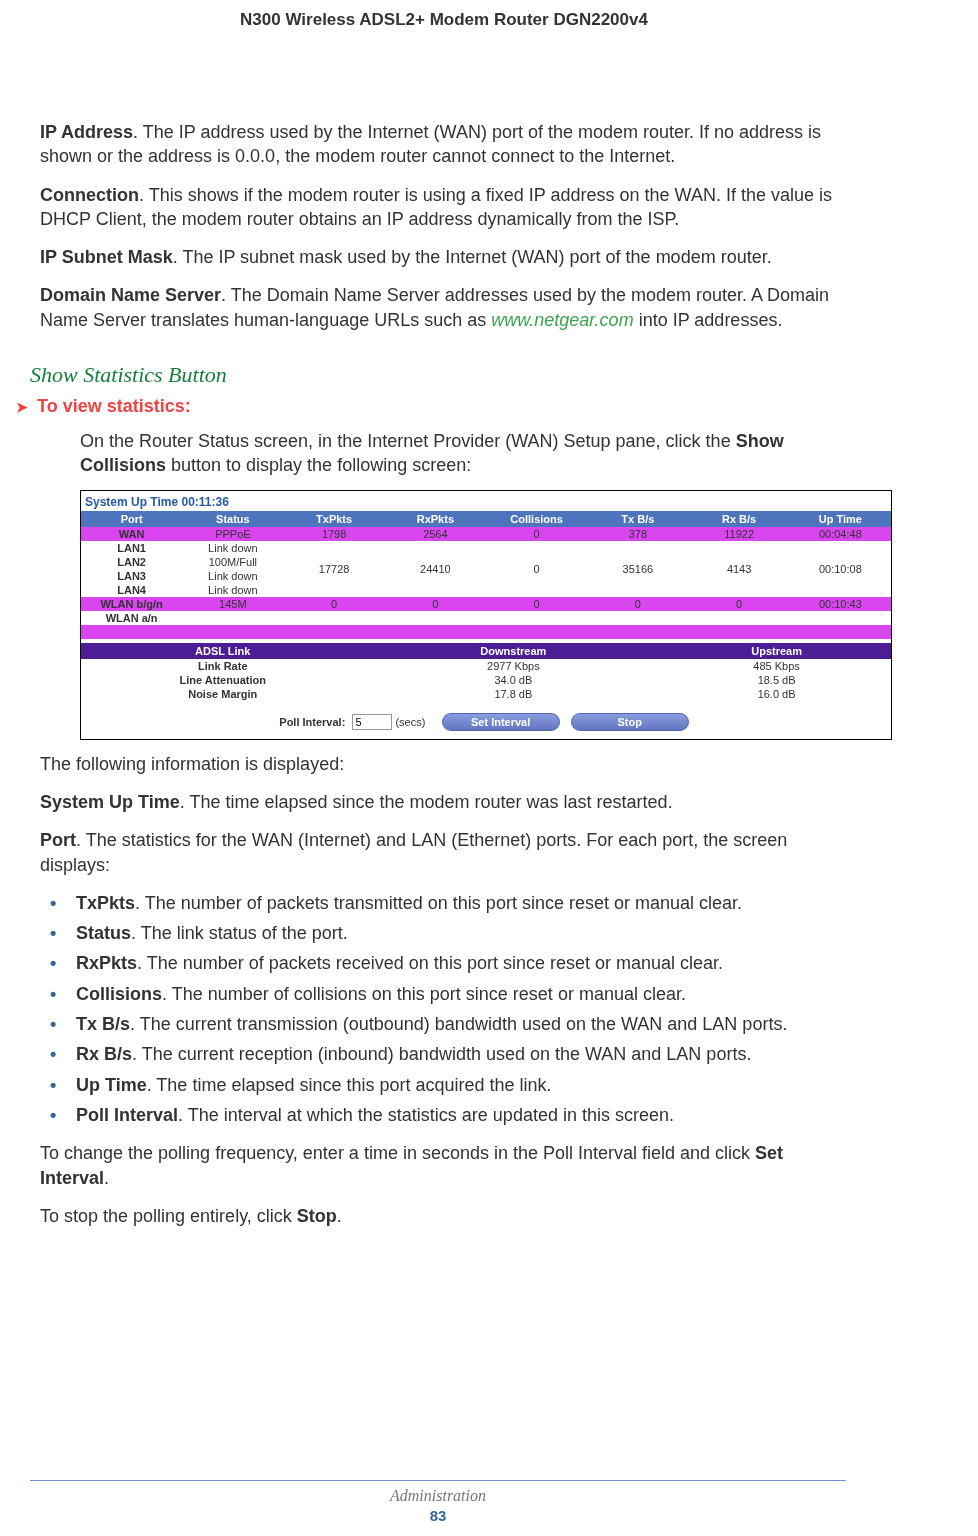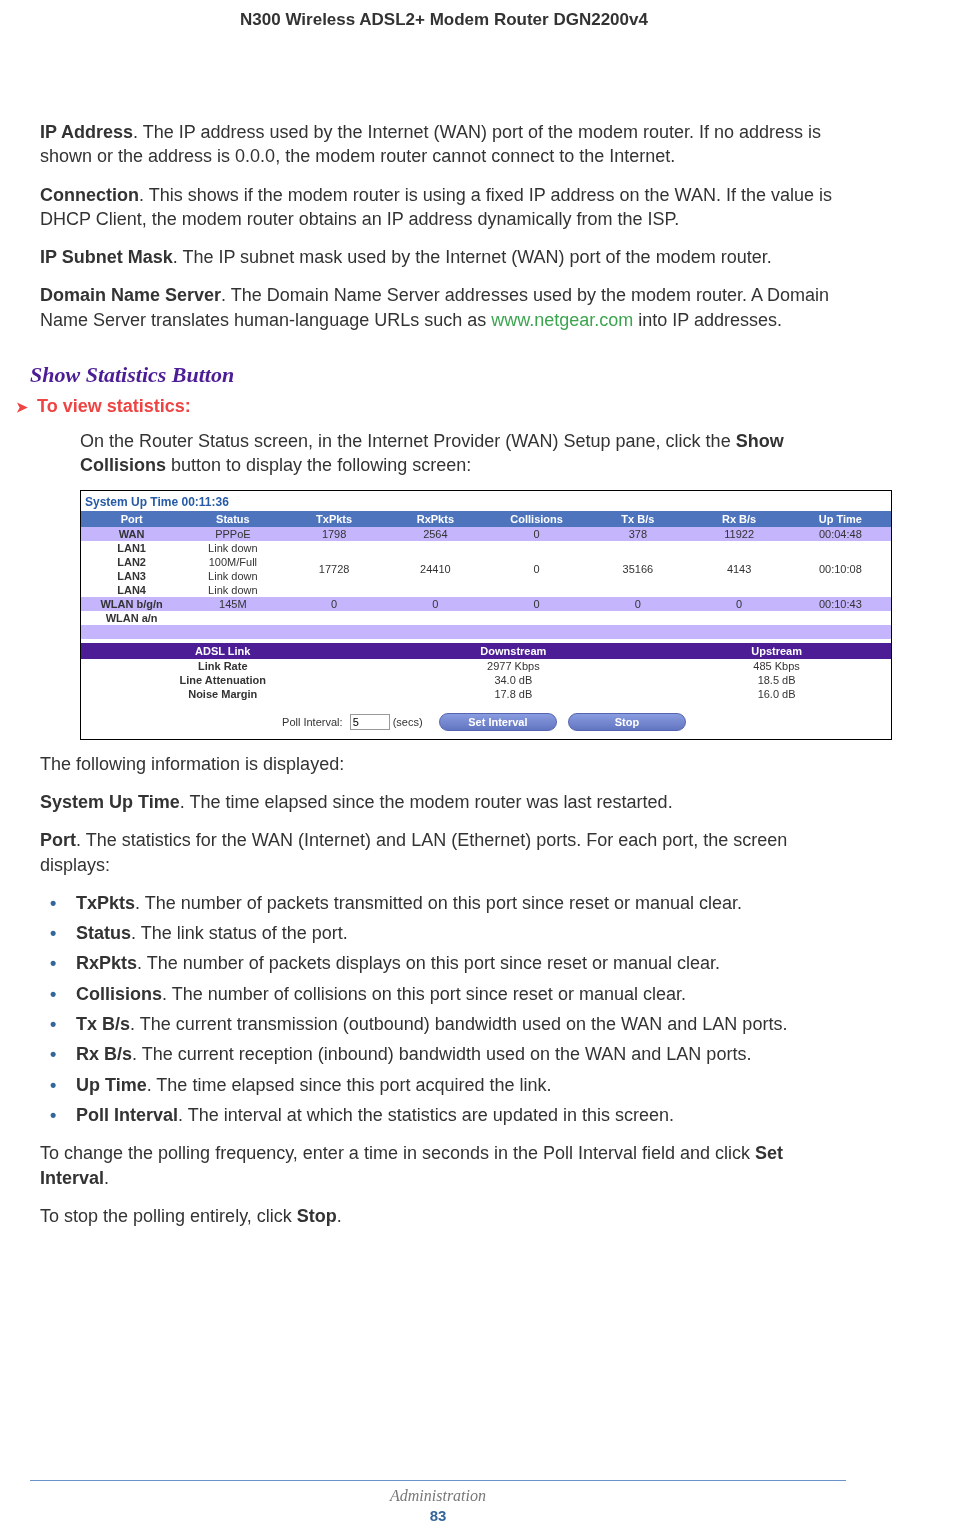--- a/index.html
+++ b/index.html
@@ -25,28 +25,28 @@
     padding-bottom: 80px;
   }
   .content {
     padding: 0 10px;
   }
   .para {
     margin: 10px 0 14px 0;
     line-height: 1.35;
   }
   .bold { font-weight: bold; }
-  .italic-link { color: #3ca44f; }
+  .italic-link { font-style: italic; color: #3ca44f; }
   .section-title {
     font-family: Georgia, 'Times New Roman', serif;
     font-style: italic;
     font-size: 22px;
-    color: #4c1d95;
+    color: #15803d;
     margin: 30px 0 8px -10px;
-    font-weight: 700;
+    font-weight: 400;
   }
   .proc-heading {
     color: #ef4444;
     font-weight: bold;
     font-size: 18px;
     margin: 8px 0 12px -24px;
   }
   .proc-heading .marker {
     display: inline-block;
     width: 16px;
@@ -87,21 +87,21 @@
     padding: 2px 0;
     text-align: center;
   }
   .stats-table td {
     text-align: center;
     padding: 1px 0;
     color: #333;
     font-size: 11px;
   }
   .stats-table .port-col { width: 8%; font-weight: bold; }
-  .stats-table tr.alt td { background: #c4b5fd; }
+  .stats-table tr.alt td { background: #d946ef; }
   .stats-table tr.header-row th { }
   .adsl-table {
     width: 100%;
     border-collapse: collapse;
     margin-top: 4px;
   }
   .adsl-table th {
     background: #4c1d95;
     color: #fff;
     font-weight: bold;
@@ -113,21 +113,21 @@
     text-align: center;
     padding: 1px 0;
     font-size: 11px;
   }
   .adsl-table td.label { font-weight: bold; }
   .poll-row {
     text-align: center;
     margin-top: 12px;
     font-size: 11px;
   }
-  .poll-row .lbl { font-weight: normal; display: inline-block; margin-right: 4px; text-align: right;}
+  .poll-row .lbl { font-weight: bold; display: inline-block; margin-right: 4px; text-align: right;}
   .poll-row input {
     width: 34px;
     font-size: 11px;
     border: 1px solid #999;
   }
   .btn {
     display: inline-block;
     background: linear-gradient(to bottom, #8a9de0, #6275c0);
     color: #fff;
     border-radius: 10px;
@@ -329,21 +329,21 @@
       <span class="bold">System Up Time</span><span>. The time elapsed since the modem router was last restarted.</span>
     </div>
 
     <div class="para">
       <span class="bold">Port</span><span>. The statistics for the WAN (Internet) and LAN (Ethernet) ports. For each port, the screen displays:</span>
     </div>
 
     <ul class="bullet-list">
       <li><span class="bold">TxPkts</span><span>. The number of packets transmitted on this port since reset or manual clear.</span></li>
       <li><span class="bold">Status</span><span>. The link status of the port.</span></li>
-      <li><span class="bold">RxPkts</span><span>. The number of packets displays on this port since reset or manual clear.</span></li>
+      <li><span class="bold">RxPkts</span><span>. The number of packets received on this port since reset or manual clear.</span></li>
       <li><span class="bold">Collisions</span><span>. The number of collisions on this port since reset or manual clear.</span></li>
       <li><span class="bold">Tx B/s</span><span>. The current transmission (outbound) bandwidth used on the WAN and LAN ports.</span></li>
       <li><span class="bold">Rx B/s</span><span>. The current reception (inbound) bandwidth used on the WAN and LAN ports.</span></li>
       <li><span class="bold">Up Time</span><span>. The time elapsed since this port acquired the link.</span></li>
       <li><span class="bold">Poll Interval</span><span>. The interval at which the statistics are updated in this screen.</span></li>
     </ul>
 
     <div class="para">
       <span>To change the polling frequency, enter a time in seconds in the Poll Interval field and click </span><span class="bold">Set Interval</span><span>.</span>
     </div>

